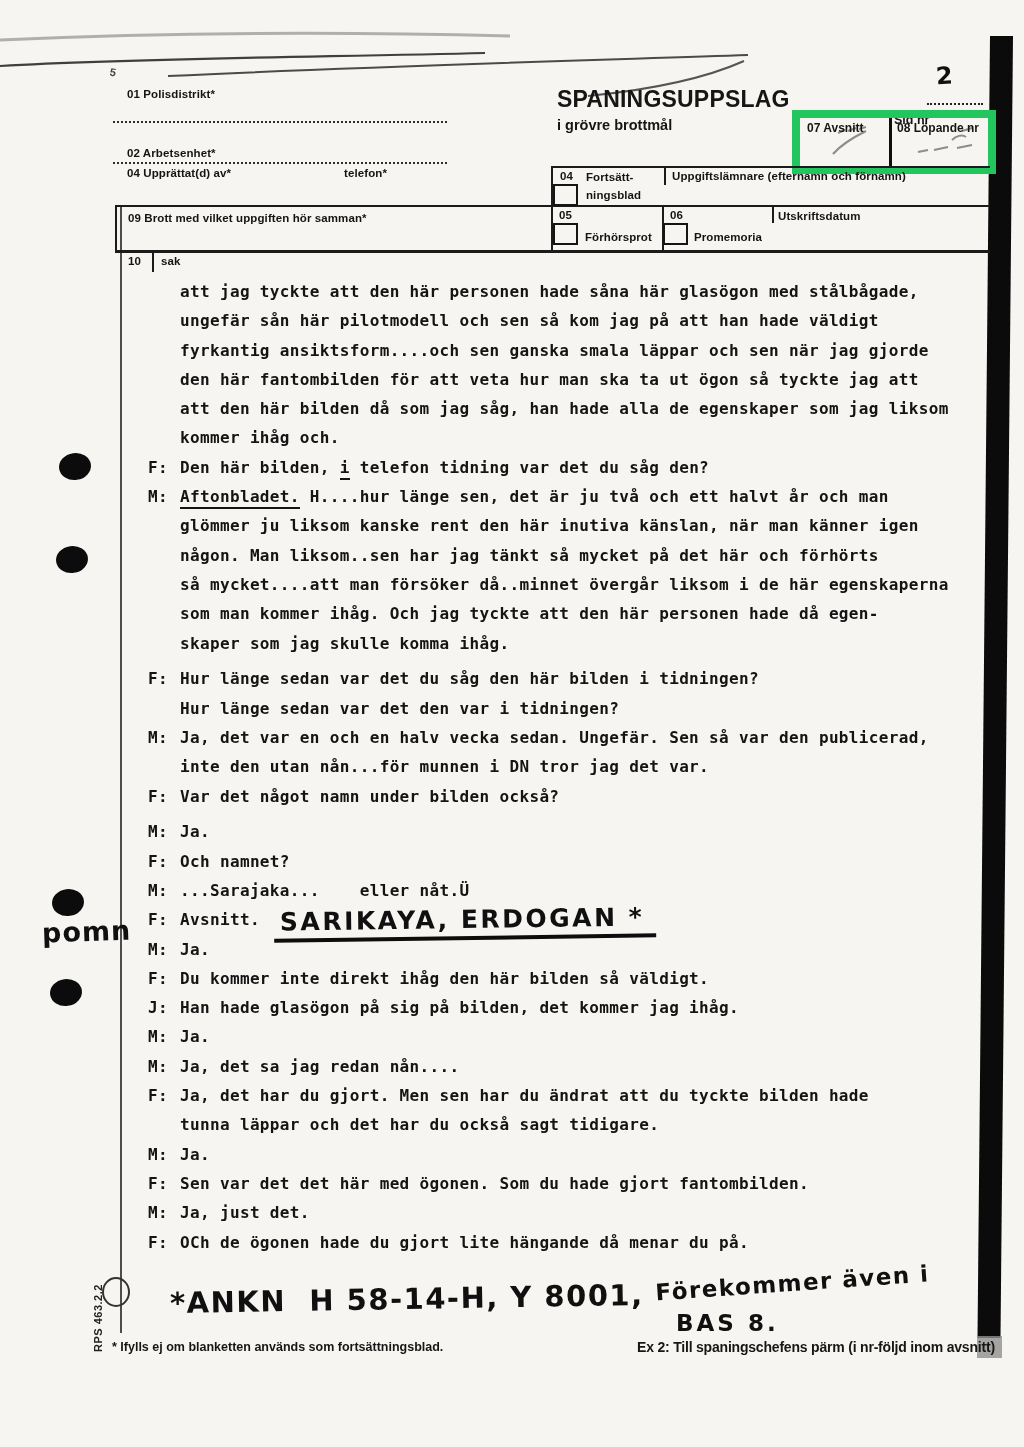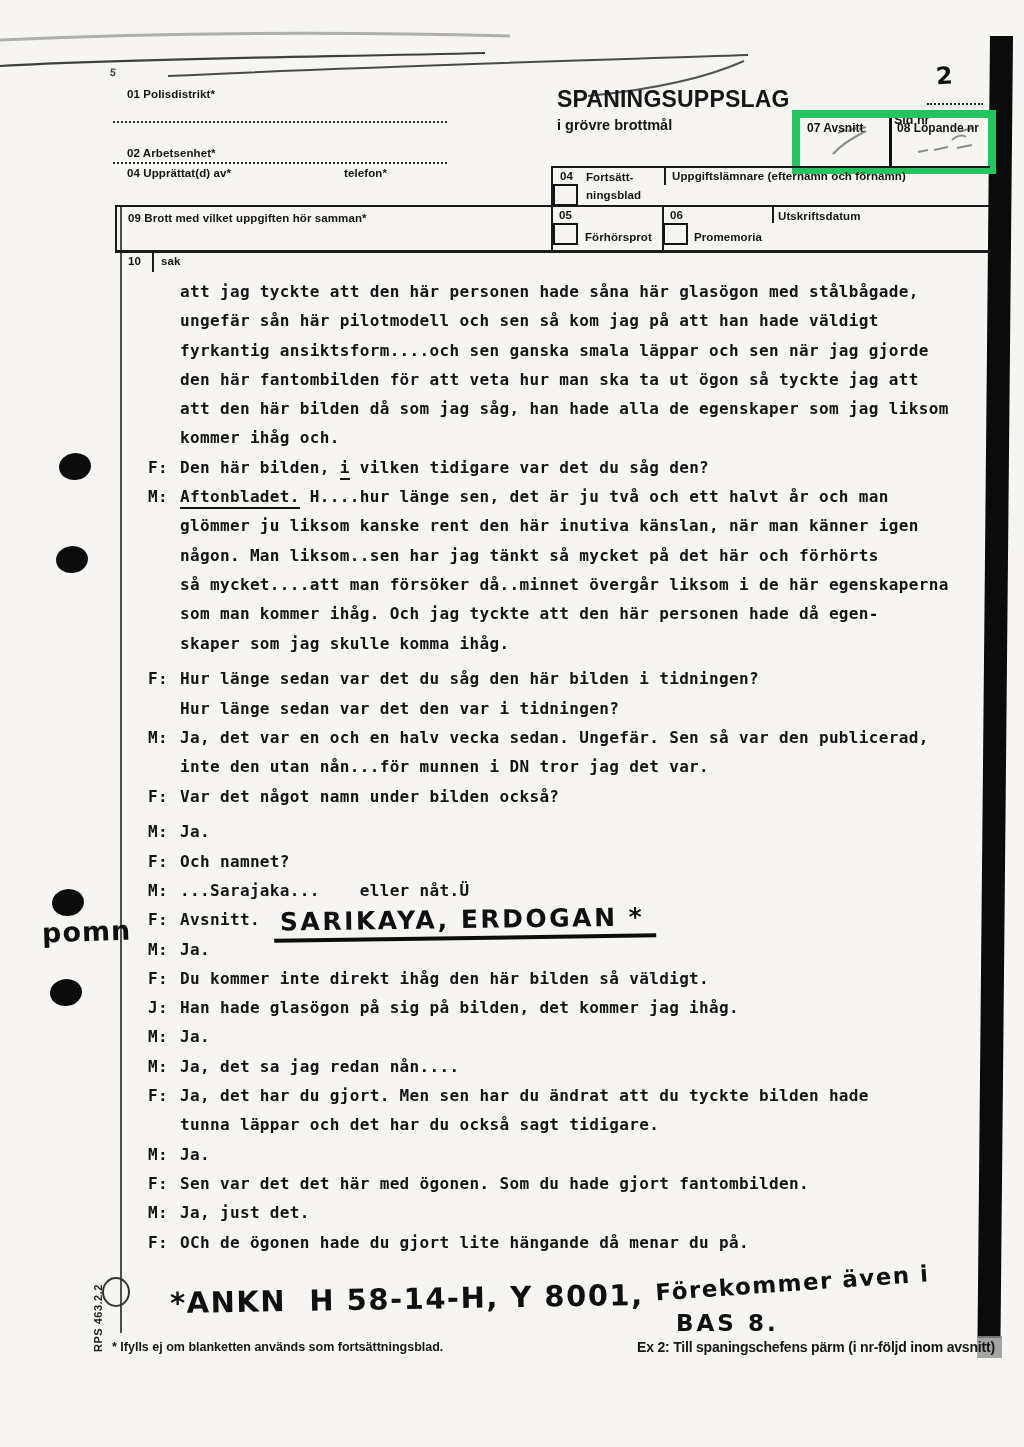--- a/index.html
+++ b/index.html
@@ -126,21 +126,21 @@
   <div class="flabel" style="left:128px;top:255px;">10</div>
   <div class="flabel" style="left:161px;top:255px;">sak</div>
 
   <div class="transcript">
       <div class="t-line"><span>att jag tyckte att den här personen hade såna här glasögon med stålbågade,</span></div>
       <div class="t-line"><span>ungefär sån här pilotmodell och sen så kom jag på att han hade väldigt</span></div>
       <div class="t-line"><span>fyrkantig ansiktsform....och sen ganska smala läppar och sen när jag gjorde</span></div>
       <div class="t-line"><span>den här fantombilden för att veta hur man ska ta ut ögon så tyckte jag att</span></div>
       <div class="t-line"><span>att den här bilden då som jag såg, han hade alla de egenskaper som jag liksom</span></div>
       <div class="t-line"><span>kommer ihåg och.</span></div>
-      <div class="t-line"><span class="t-label">F:</span><span>Den här bilden, </span><span class="t-u">i</span><span> vilken tidigare var det du såg den?</span></div>
+      <div class="t-line"><span class="t-label">F:</span><span>Den här bilden, </span><span class="t-u">i</span><span> telefon tidning var det du såg den?</span></div>
       <div class="t-line"><span class="t-label">M:</span><span class="t-u">Aftonbladet.</span><span> H....hur länge sen, det är ju två och ett halvt år och man</span></div>
       <div class="t-line"><span>glömmer ju liksom kanske rent den här inutiva känslan, när man känner igen</span></div>
       <div class="t-line"><span>någon. Man liksom..sen har jag tänkt så mycket på det här och förhörts</span></div>
       <div class="t-line"><span>så mycket....att man försöker då..minnet övergår liksom i de här egenskaperna</span></div>
       <div class="t-line"><span>som man kommer ihåg. Och jag tyckte att den här personen hade då egen-</span></div>
       <div class="t-line"><span>skaper som jag skulle komma ihåg.</span></div>
       <div class="t-line gap"><span class="t-label">F:</span><span>Hur länge sedan var det du såg den här bilden i tidningen?</span></div>
       <div class="t-line"><span>Hur länge sedan var det den var i tidningen?</span></div>
       <div class="t-line"><span class="t-label">M:</span><span>Ja, det var en och en halv vecka sedan. Ungefär. Sen så var den publicerad,</span></div>
       <div class="t-line"><span>inte den utan nån...för munnen i DN tror jag det var.</span></div>

